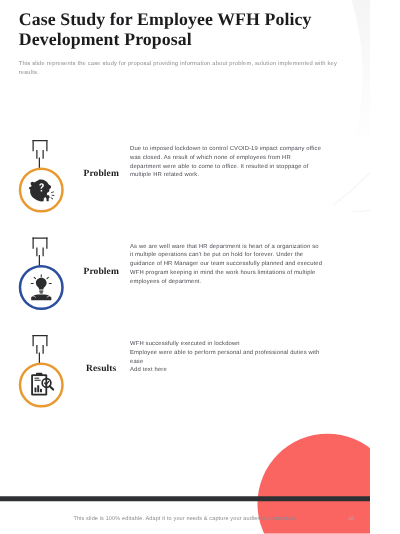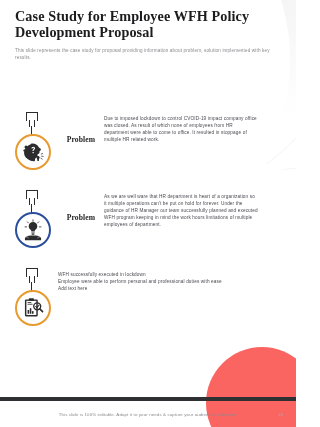--- a/index.html
+++ b/index.html
@@ -284,20 +284,23 @@
           <rect x="6.1" y="7.4" width="5.4" height="0.9" fill="#2c2c2e"></rect>
           <rect x="6.1" y="14.2" width="1.7" height="4.1" fill="#2c2c2e"></rect>
           <rect x="8.5" y="12.2" width="1.7" height="6.1" fill="#2c2c2e"></rect>
           <rect x="10.9" y="15.4" width="1.7" height="2.9" fill="#2c2c2e"></rect>
           <circle cx="16.6" cy="10.2" r="3.8" fill="none" stroke="#2c2c2e" stroke-width="1.5"></circle>
           <path d="M19.4 13l3 3" stroke="#2c2c2e" stroke-width="1.8" stroke-linecap="round"></path>
           <path d="M14.9 10.3l1.3 1.3 2.4-2.7" stroke="#2c2c2e" stroke-width="1.1" fill="none" stroke-linecap="round" stroke-linejoin="round"></path>
         </svg>
       </div>
     </div>
+    <div class="label-col">
+      <span class="label">Results</span>
+    </div>
     <div class="body-col">
       <div class="body-text">WFH successfully executed in lockdown
 Employee were able to perform personal and professional duties with ease
 Add text here</div>
     </div>
   </div>
 
   <div class="footer">
     <span class="footer-note">This slide is 100% editable. Adapt it to your needs &amp; capture your audience's attention.</span>
   </div>

